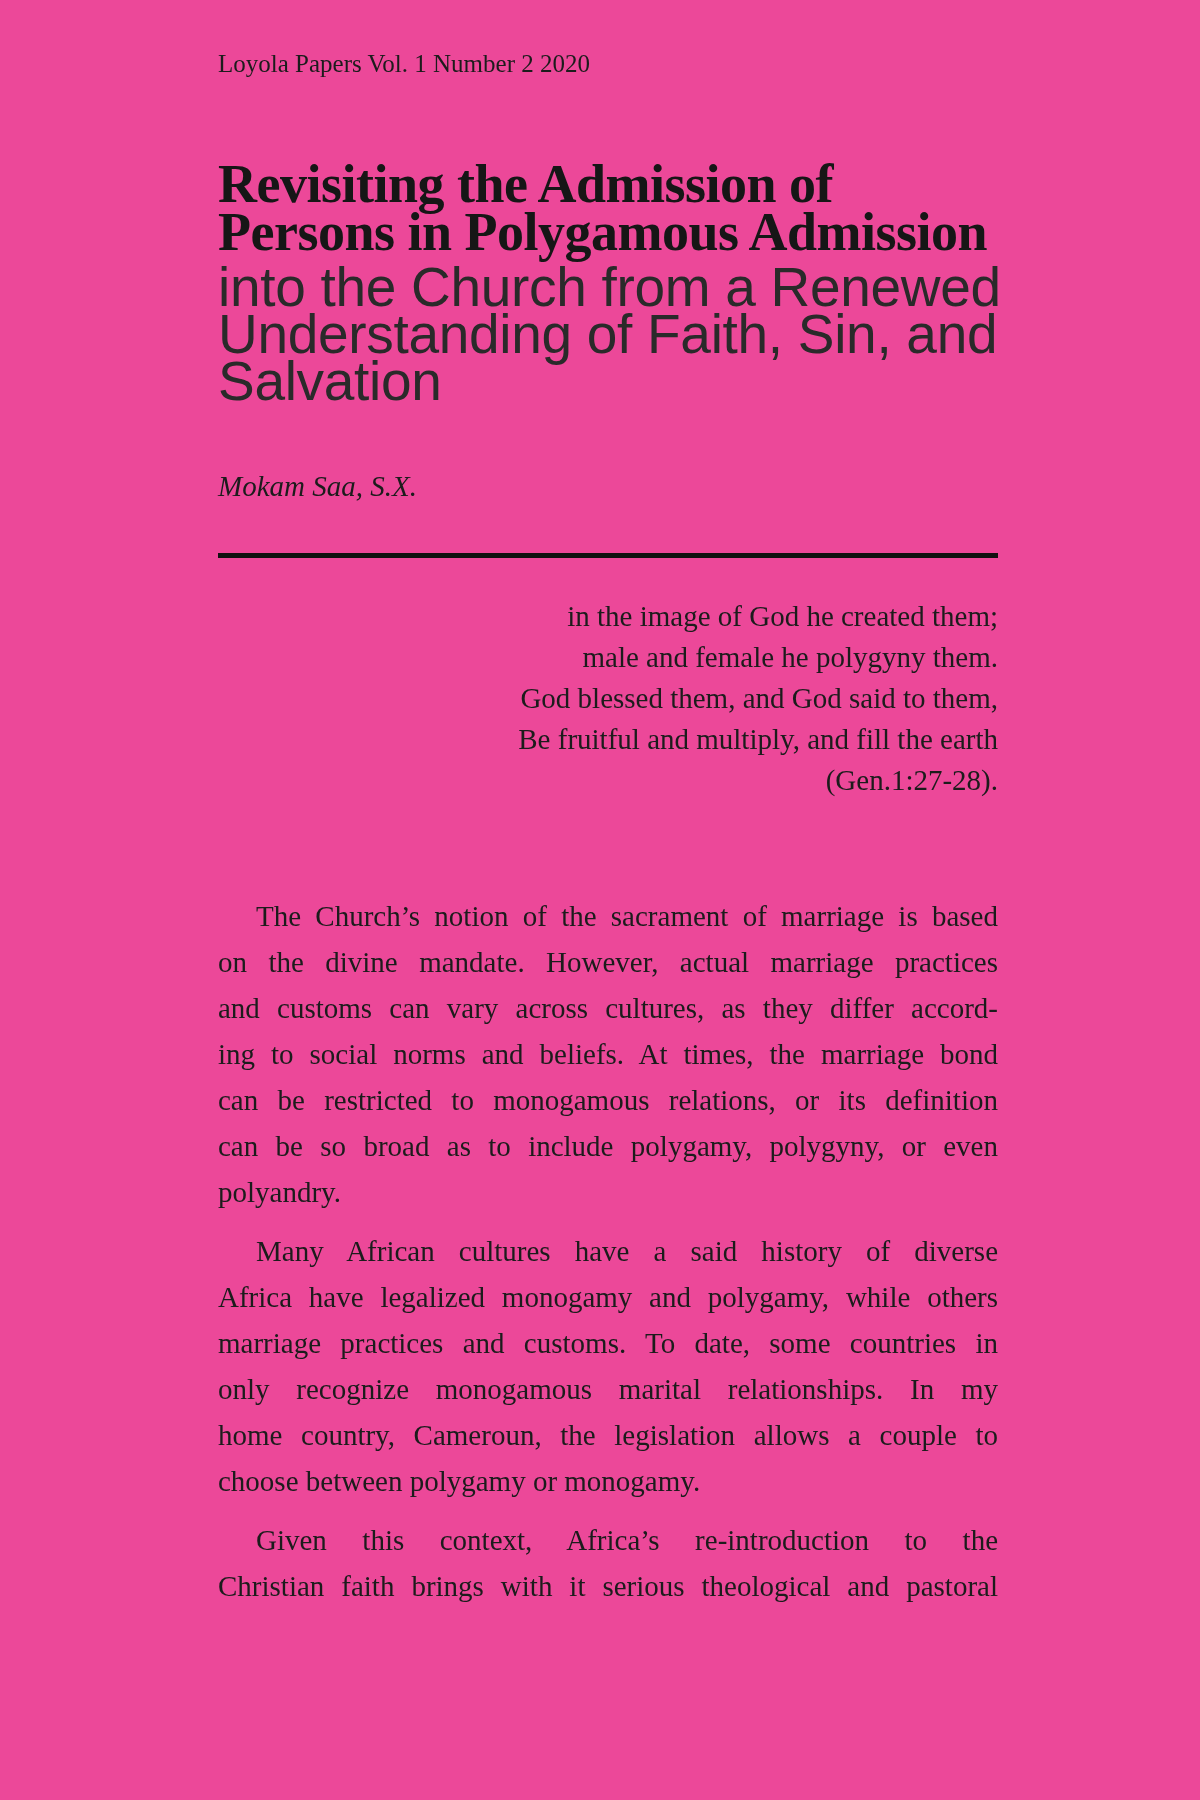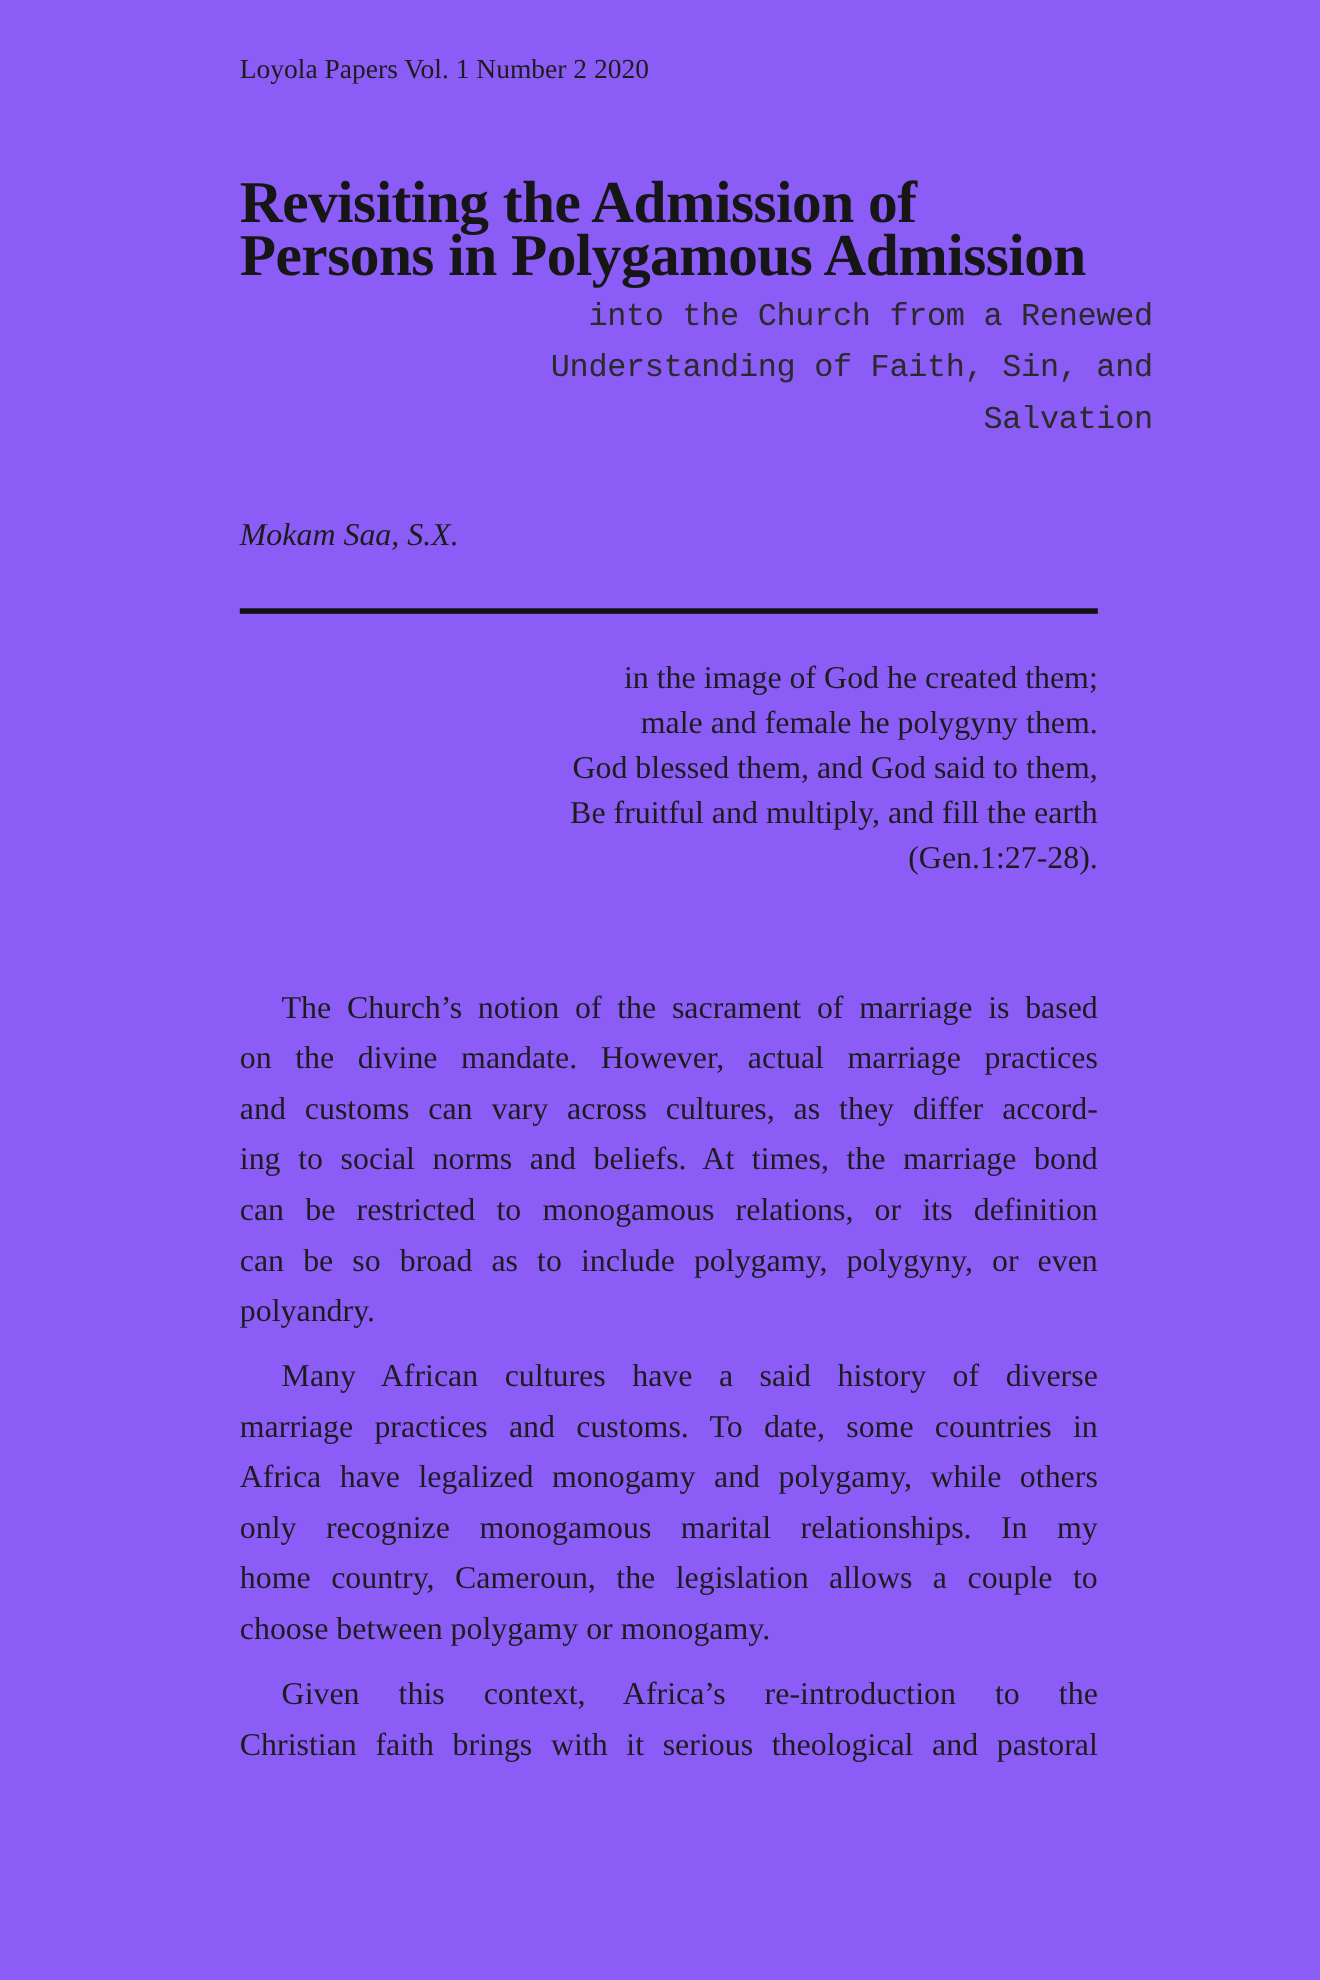--- a/index.html
+++ b/index.html
@@ -1,20 +1,20 @@
 <!DOCTYPE html>
 <html><head>
 <meta charset="utf-8">
 <style>
   html, body { margin: 0; padding: 0; background: #ffffff; }
   .page {
     position: relative;
     width: 1200px;
     height: 1800px;
-    background: #8b5cf6;
+    background: #ec4899;
     color: #1c1c1c;
     overflow: hidden;
   }
   .journal-header {
     position: absolute;
     left: 218px; top: 50px;
     width: 780px;
     font: 25px "Liberation Serif", serif;
     color: #1c1c1c;
   }
@@ -26,27 +26,26 @@
     font-weight: 700;
     font-size: 54px;
     line-height: 48px;
     letter-spacing: -0.5px;
     color: #161616;
   }
   .subtitle-block {
     position: absolute;
     left: 218px; top: 264px;
     width: 830px;
-    font-family: Liberation Mono, monospace;
+    font-family: Liberation Sans, sans-serif;
     font-weight: 300;
-    font-size: 29px;
+    font-size: 55px;
     line-height: 47px;
     letter-spacing: -0.3px;
     color: #2a2a2a;
-    text-align: right;
   }
   .author {
     position: absolute;
     left: 218px; top: 470px;
     width: 780px;
     font: italic 29px "Liberation Serif", serif;
     color: #1c1c1c;
   }
   .rule {
     position: absolute;
@@ -111,22 +110,22 @@
       <div class="line j">on the divine mandate. However, actual marriage practices</div>
       <div class="line j">and customs can vary across cultures, as they differ accord-</div>
       <div class="line j">ing to social norms and beliefs. At times, the marriage bond</div>
       <div class="line j">can be restricted to monogamous relations, or its definition</div>
       <div class="line j">can be so broad as to include polygamy, polygyny, or even</div>
       <div class="line">polyandry.</div>
     </div>
 
     <div class="para">
       <div class="line j indent">Many African cultures have a said history of diverse</div>
+      <div class="line j">Africa have legalized monogamy and polygamy, while others</div>
       <div class="line j">marriage practices and customs. To date, some countries in</div>
-      <div class="line j">Africa have legalized monogamy and polygamy, while others</div>
       <div class="line j">only recognize monogamous marital relationships. In my</div>
       <div class="line j">home country, Cameroun, the legislation allows a couple to</div>
       <div class="line">choose between polygamy or monogamy.</div>
     </div>
 
     <div class="para">
       <div class="line j indent">Given this context, Africa’s re-introduction to the</div>
       <div class="line j">Christian faith brings with it serious theological and pastoral</div>
     </div>
 

